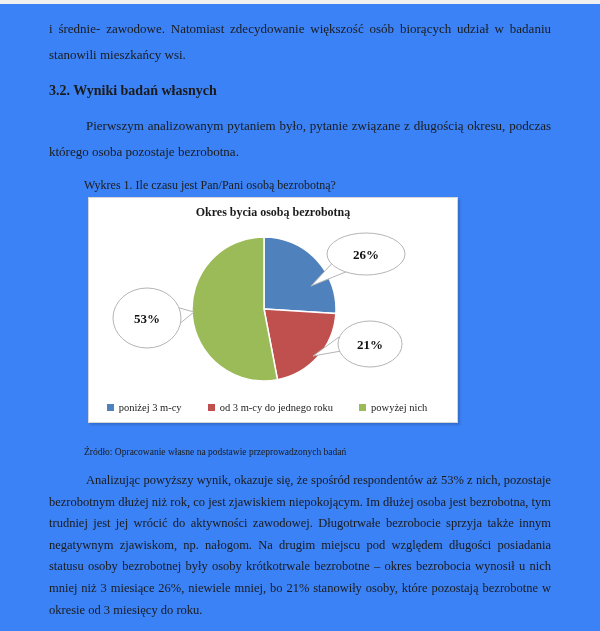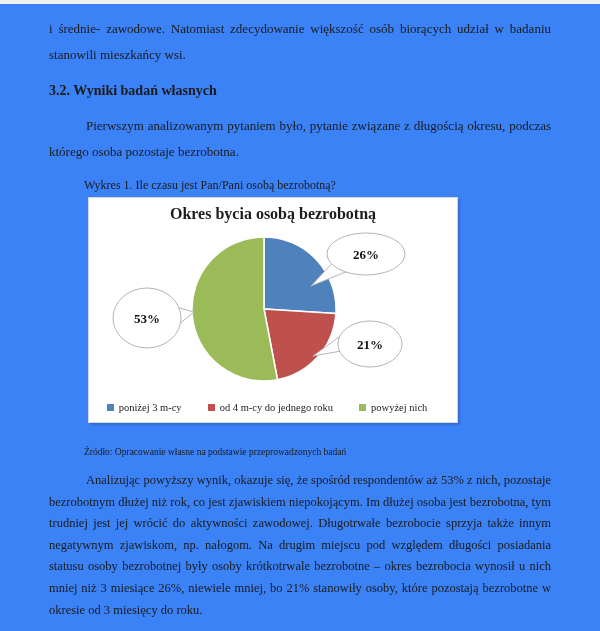--- a/index.html
+++ b/index.html
@@ -21,21 +21,21 @@
   .chart-caption { margin-left:35px; font-size:12px; line-height:15px; }
 
   .chartbox {
     position:relative; margin-top:4px; margin-left:39px;
     width:368px; height:224px; background:#fff;
     border:1px solid #d6d6d6;
     box-shadow:2px 2px 2px rgba(0,0,0,0.16);
   }
   .chart-title {
     position:absolute; top:7px; left:0; right:0;
-    text-align:center; font-weight:bold; font-size:16px;
+    text-align:center; font-weight:bold; font-size:12px;
   }
   svg.pie-svg { position:absolute; left:0; top:0; width:368px; height:224px; }
   .bubble { fill:#ffffff; stroke:#b5b5b5; stroke-width:1; }
   .tail { fill:#ffffff; stroke:#b5b5b5; stroke-width:1; }
   .callout-text {
     font-size:13px; font-weight:bold; text-anchor:middle;
     font-family:"Liberation Serif","DejaVu Serif",serif; fill:#111;
   }
   .legend {
     position:absolute; left:0; right:12px; bottom:9px;
@@ -94,21 +94,21 @@
 
       <div class="chart-title">Okres bycia osobą bezrobotną</div>
 
       <div class="legend">
         <div class="legend-item">
           <span class="legend-swatch" style="background: rgb(79, 129, 189);"></span>
           <span>poniżej 3 m-cy</span>
         </div>
         <div class="legend-item">
           <span class="legend-swatch" style="background: rgb(192, 80, 77);"></span>
-          <span>od 4 m-cy do jednego roku</span>
+          <span>od 3 m-cy do jednego roku</span>
         </div>
         <div class="legend-item">
           <span class="legend-swatch" style="background: rgb(155, 187, 89);"></span>
           <span>powyżej nich</span>
         </div>
       </div>
     </div>
 
     <div class="chart-source">Źródło: Opracowanie własne na podstawie przeprowadzonych badań</div>
 

